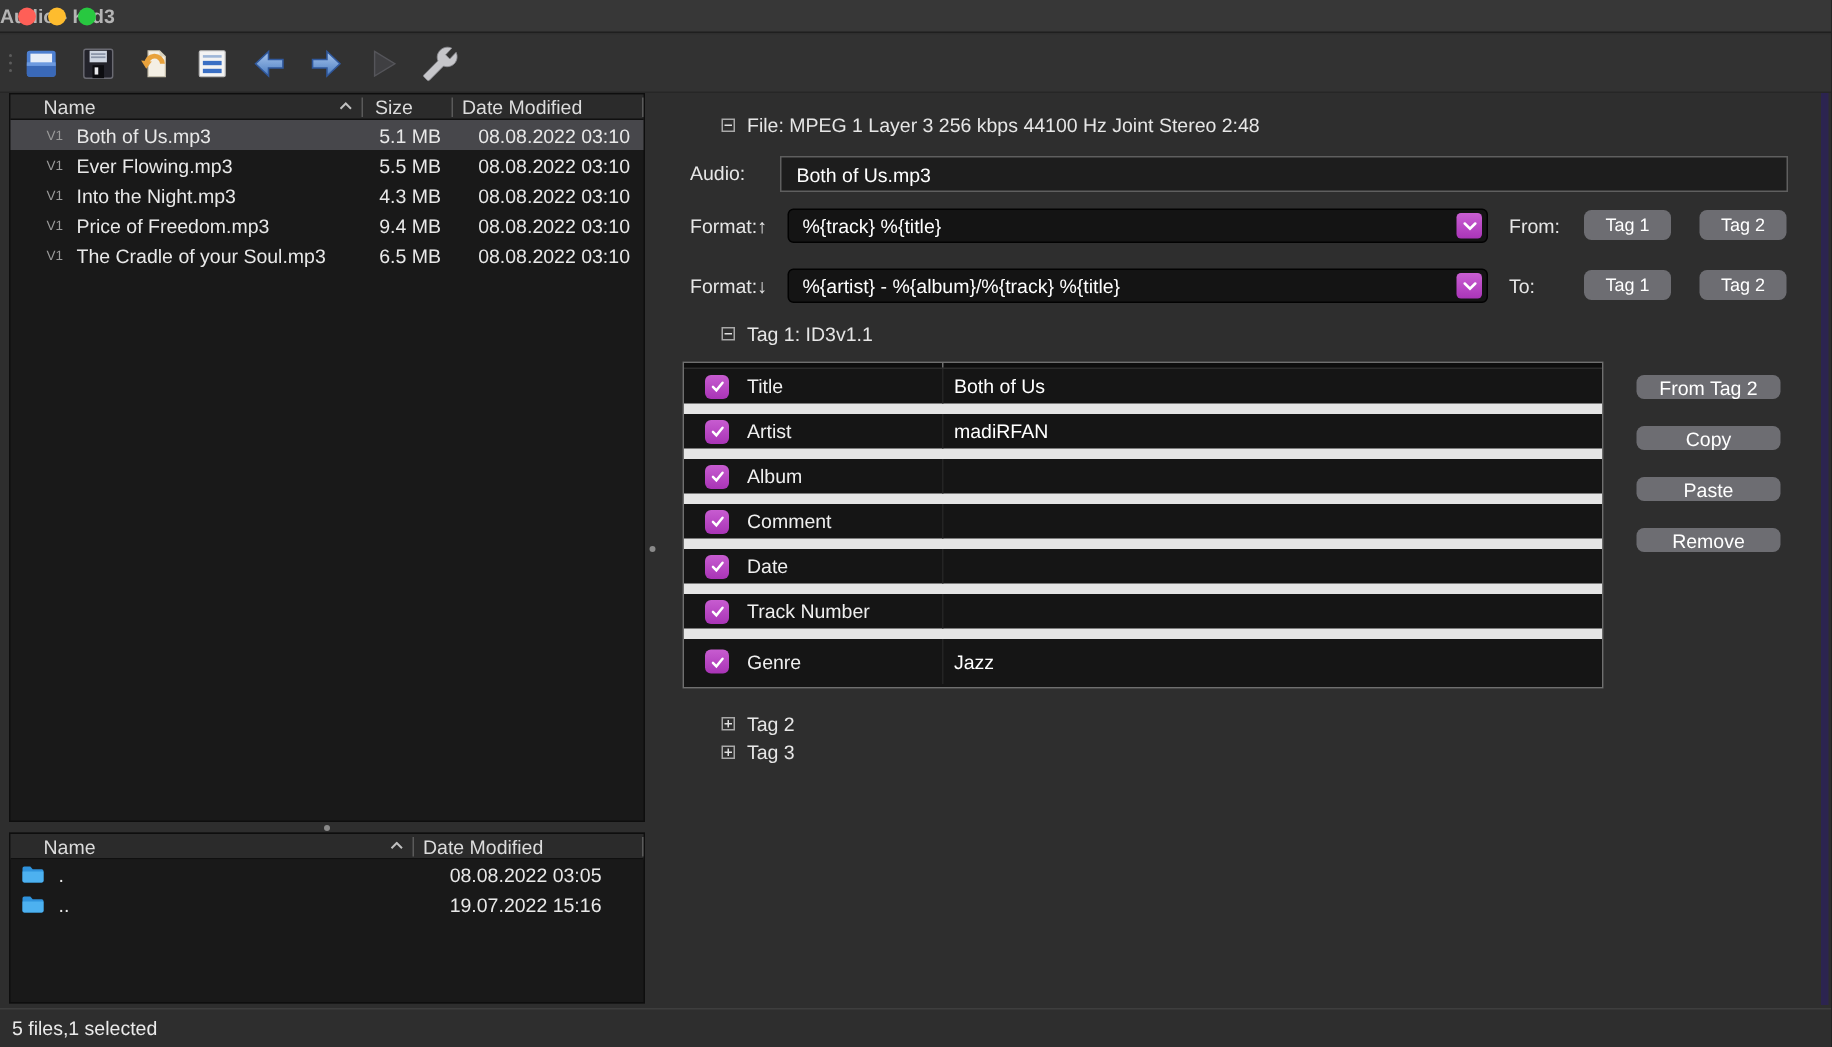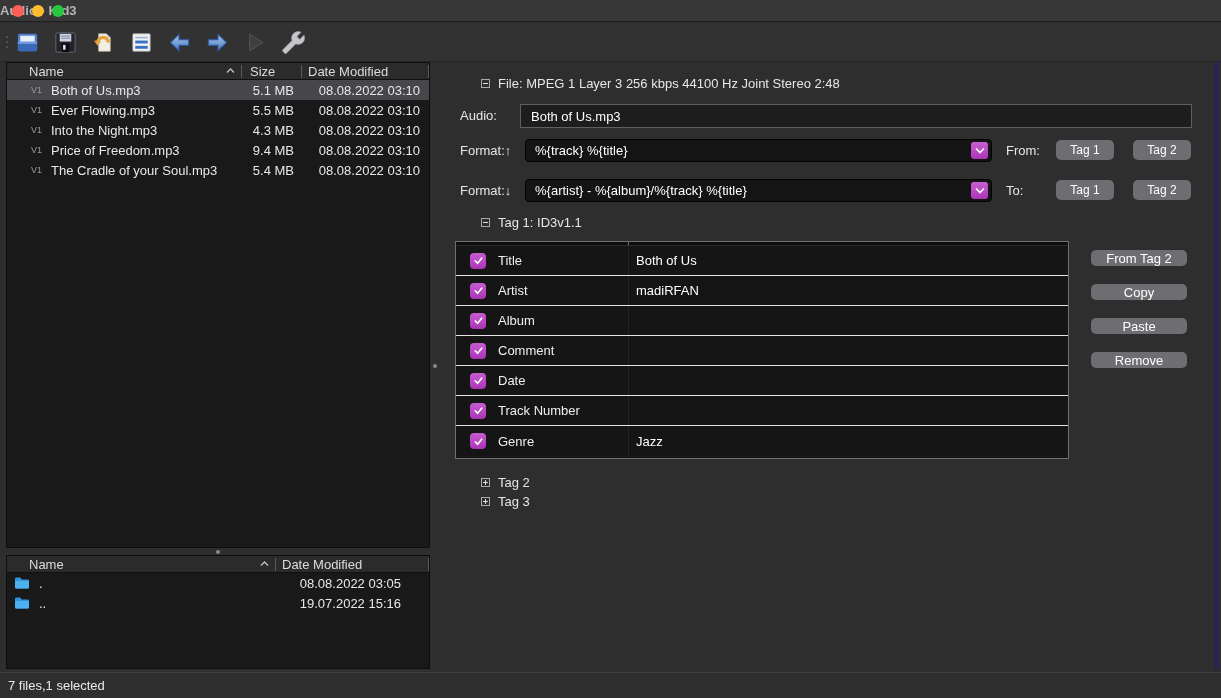--- a/index.html
+++ b/index.html
@@ -53,21 +53,21 @@
   .nameinput { position:absolute; left:80px; top:42px; width:672px; height:24px; background:#1d1d1d; border:1px solid #5f5f5f; color:#fff; font-size:13px; font-family:"Liberation Sans",sans-serif; padding:0 10px; }
   .combo { position:absolute; height:23px; width:467px; left:85px; background:#141414; border:1px solid #020202; border-radius:4px; display:flex; align-items:center; }
   .combo .val { flex:1; padding-left:9px; color:#fff; white-space:nowrap; overflow:hidden; }
   .combo .drop { width:17px; height:17px; margin-right:3px; border-radius:3px; background:linear-gradient(#ca5fd3,#aa35b8); display:flex; align-items:center; justify-content:center; }
   .gbtn { position:absolute; width:58px; height:20px; background:#6d6d72; border:none; border-radius:5px; color:#fff; font-size:12px; font-family:"Liberation Sans",sans-serif; }
   .sidebtn { position:absolute; left:651px; width:96px; height:16px; background:#6d6d72; border:none; border-radius:5px; color:#fff; font-size:13px; font-family:"Liberation Sans",sans-serif; }
   
   .tagtable { position:absolute; left:15px; top:179px; width:614px; height:218px; background:#151515; border:1px solid #6f6f6f; }
   .thead { height:4px; background:#0d0d0d; border-bottom:1px solid #2c2c2c; position:relative; }
   .thead::after { content:""; position:absolute; left:172px; top:0; bottom:0; width:1px; background:#6f6f6f; }
-  .trow { height:30px; display:flex; align-items:center; border-bottom:1px solid #e5e5e5; }
+  .trow { height:30px; display:flex; align-items:center; border-bottom:7px solid #e5e5e5; }
   .trow:last-child { border-bottom:none; }
   .cbwrap { width:42px; display:flex; align-items:center; padding-left:14px; flex:none; }
   .cb { width:16px; height:16px; border-radius:4px; background:linear-gradient(#c75cd0,#a934b6); display:flex; align-items:center; justify-content:center; }
   .tlabel { width:130px; flex:none; color:#efefef; }
   .tvalue { flex:1; align-self:stretch; display:flex; align-items:center; padding-left:7px; border-left:1px solid #242424; color:#fff; }
   
   .statusbar { position:absolute; left:0; right:0; bottom:0; height:26px; background:#2e2e2e; border-top:1px solid #3e3e3e; display:flex; align-items:center; padding-left:8px; color:#eaeaea; }
 </style>
 </head>
 <body>
@@ -199,21 +199,21 @@
     </div>
     <div class="frow">
       <span class="ftag">V1</span>
       <span class="fname">Price of Freedom.mp3</span>
       <span class="fsize">9.4 MB</span>
       <span class="fdate">08.08.2022 03:10</span>
     </div>
     <div class="frow">
       <span class="ftag">V1</span>
       <span class="fname">The Cradle of your Soul.mp3</span>
-      <span class="fsize">5.4 MB</span>
+      <span class="fsize">6.5 MB</span>
       <span class="fdate">08.08.2022 03:10</span>
     </div>
   </div>
 
   <div class="hsplit">
       <i></i>
     </div>
 
   <div class="panel" id="dirPanel">
     <div class="list-header">
@@ -395,16 +395,16 @@
     <div class="sect" style="left:17px; top:432px;">
       <span class="cbox">
           <i class="h"></i>
           <i class="v"></i>
         </span>
       <span class="lbl">Tag 3</span>
     </div>
   </div>
 
   <div class="statusbar">
-    <span>7 files,1 selected</span>
+    <span>5 files,1 selected</span>
   </div>
 
 </div>
 
 </body></html>

